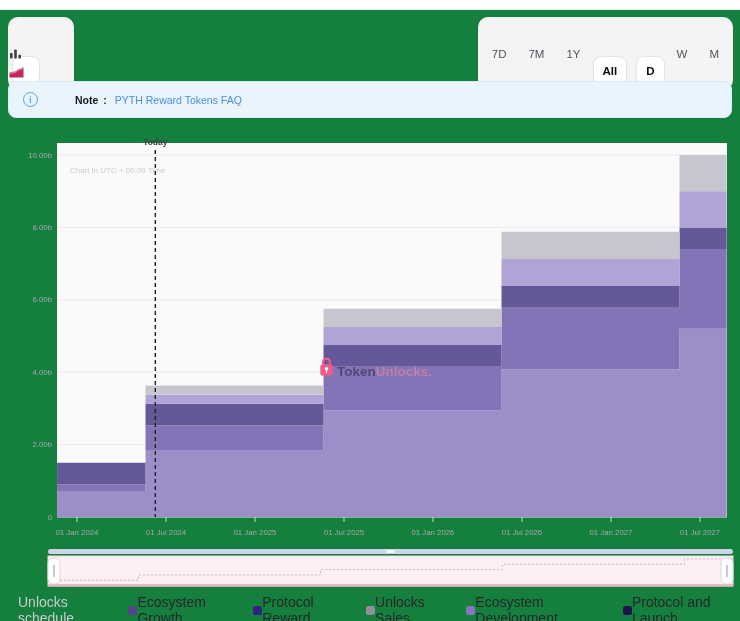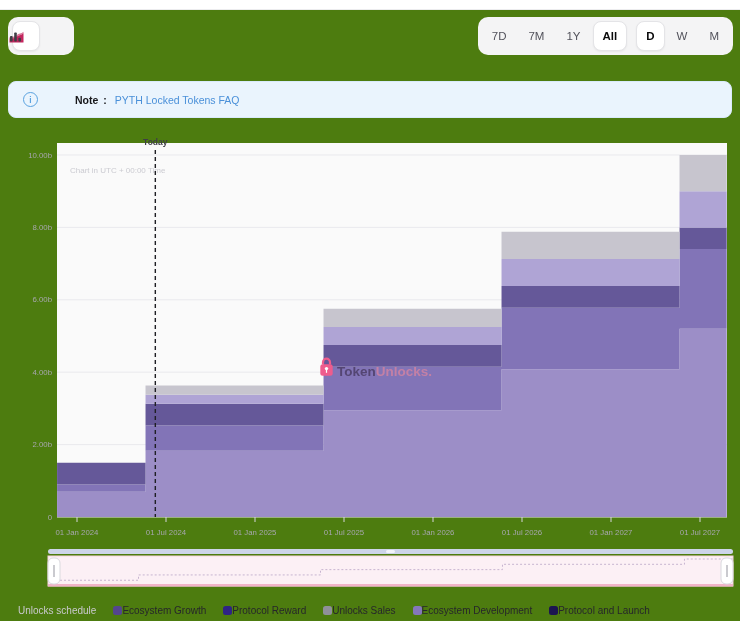--- a/index.html
+++ b/index.html
@@ -1,45 +1,45 @@
 <!DOCTYPE html>
 <html><head>
 <meta charset="utf-8">
 <style>
   html,body { margin:0; padding:0; background:#fff; }
-  .frame { position:relative; width:740px; height:621px; background:#4d7c0f; overflow:hidden;
+  .frame { position:relative; width:740px; height:621px; background:#15803d; overflow:hidden;
            font-family:"Liberation Sans", sans-serif; }
   .topstrip { position:absolute; top:0; left:0; right:0; height:9px; background:#fff;
               border-bottom:1px solid #ececee; }
   .toolbar { position:absolute; top:17px; left:8px; right:7px; display:flex;
              justify-content:space-between; align-items:center; }
   .seg { background:#f4f4f5; border-radius:10px; padding:4px; display:flex; align-items:center; gap:2px; }
   .seg-btn { border:1px solid transparent; background:transparent; border-radius:8px; height:30px;
              min-width:28px; padding:0 9px; font-family:"Liberation Sans",sans-serif; font-size:11.5px;
              font-weight:500; color:#52525b; display:flex; align-items:center; justify-content:center;
              cursor:pointer; box-sizing:border-box; }
   .seg-btn.selected { background:#fff; border-color:#e4e4e7; color:#0a0a0b; font-weight:700;
-             box-shadow:0 1px 2px rgba(0,0,0,.06); }
+             box-shadow:0 1px 2px rgba(0,0,0,.06);margin-top:35px; }
   .seg-btn.gap { margin-left:7px; }
   .icon-btn { padding:0 6px; }
   .note { position:absolute; top:81px; left:8px; right:8px; height:37px; background:#eaf4fd;
           border:1px solid #d9ebfb; border-radius:8px; display:flex; align-items:center;
           padding:0 14px; box-sizing:border-box; font-size:10.5px; color:#3f3f46; gap:5px; }
   .info-icon { width:13px; height:13px; border:1.2px solid #5aa2e0; color:#5aa2e0; border-radius:50%;
           font-size:8.5px; font-weight:700; display:flex; align-items:center; justify-content:center;
           flex:0 0 auto; margin-right:4px; }
   .note-label { font-weight:700; color:#18181b;padding-left:28px; }
   .note-sep { font-weight:700; color:#18181b; margin-right:3px; }
   .note-link { color:#4a90d9; text-decoration:none; cursor:pointer; }
   svg { position:absolute; left:0; display:block; }
   svg text { font-family:"Liberation Sans", sans-serif; }
   #main-chart { top:132px; }
   #brush-chart { top:549px; }
   .legend { position:absolute; top:601px; left:18px; right:0; height:18px; display:flex;
-            align-items:center; gap:17px; font-size:10px; }
+            align-items:center; gap:17px; font-size:14px; }
   .legend-title { color:#c9c9ce; }
   .legend-item { display:flex; align-items:center; color:#26262b; font-weight:500; }
   .legend-swatch { width:9px; height:9px; border-radius:2.5px; flex:0 0 auto; }
 </style>
 </head>
 <body>
 
 <div class="frame">
   <div class="topstrip"></div>
 
@@ -67,21 +67,21 @@
         <button class="seg-btn selected gap">D</button>
         <button class="seg-btn">W</button>
         <button class="seg-btn">M</button>
       </div>
   </div>
 
   <div class="note">
     <span class="info-icon">i</span>
     <span class="note-label">Note</span>
     <span class="note-sep">:</span>
-    <a class="note-link">PYTH Locked Tokens FAQ</a>
+    <a class="note-link">PYTH Reward Tokens FAQ</a>
   </div>
 
   <svg id="main-chart" width="740" height="413">
       <rect x="57" y="11" width="670" height="374" fill="#fafafa"></rect>
       <line x1="57" x2="727" y1="385" y2="385" stroke="#e9e9ed" stroke-width="1"></line>
       <text x="52" y="387.5" text-anchor="end" font-size="7.8" fill="#a7a7ae">0</text>
       <line x1="57" x2="727" y1="312.6" y2="312.6" stroke="#e9e9ed" stroke-width="1"></line>
       <text x="52" y="315.1" text-anchor="end" font-size="7.8" fill="#a7a7ae">2.00b</text>
       <line x1="57" x2="727" y1="240.2" y2="240.2" stroke="#e9e9ed" stroke-width="1"></line>
       <text x="52" y="242.7" text-anchor="end" font-size="7.8" fill="#a7a7ae">4.00b</text>

